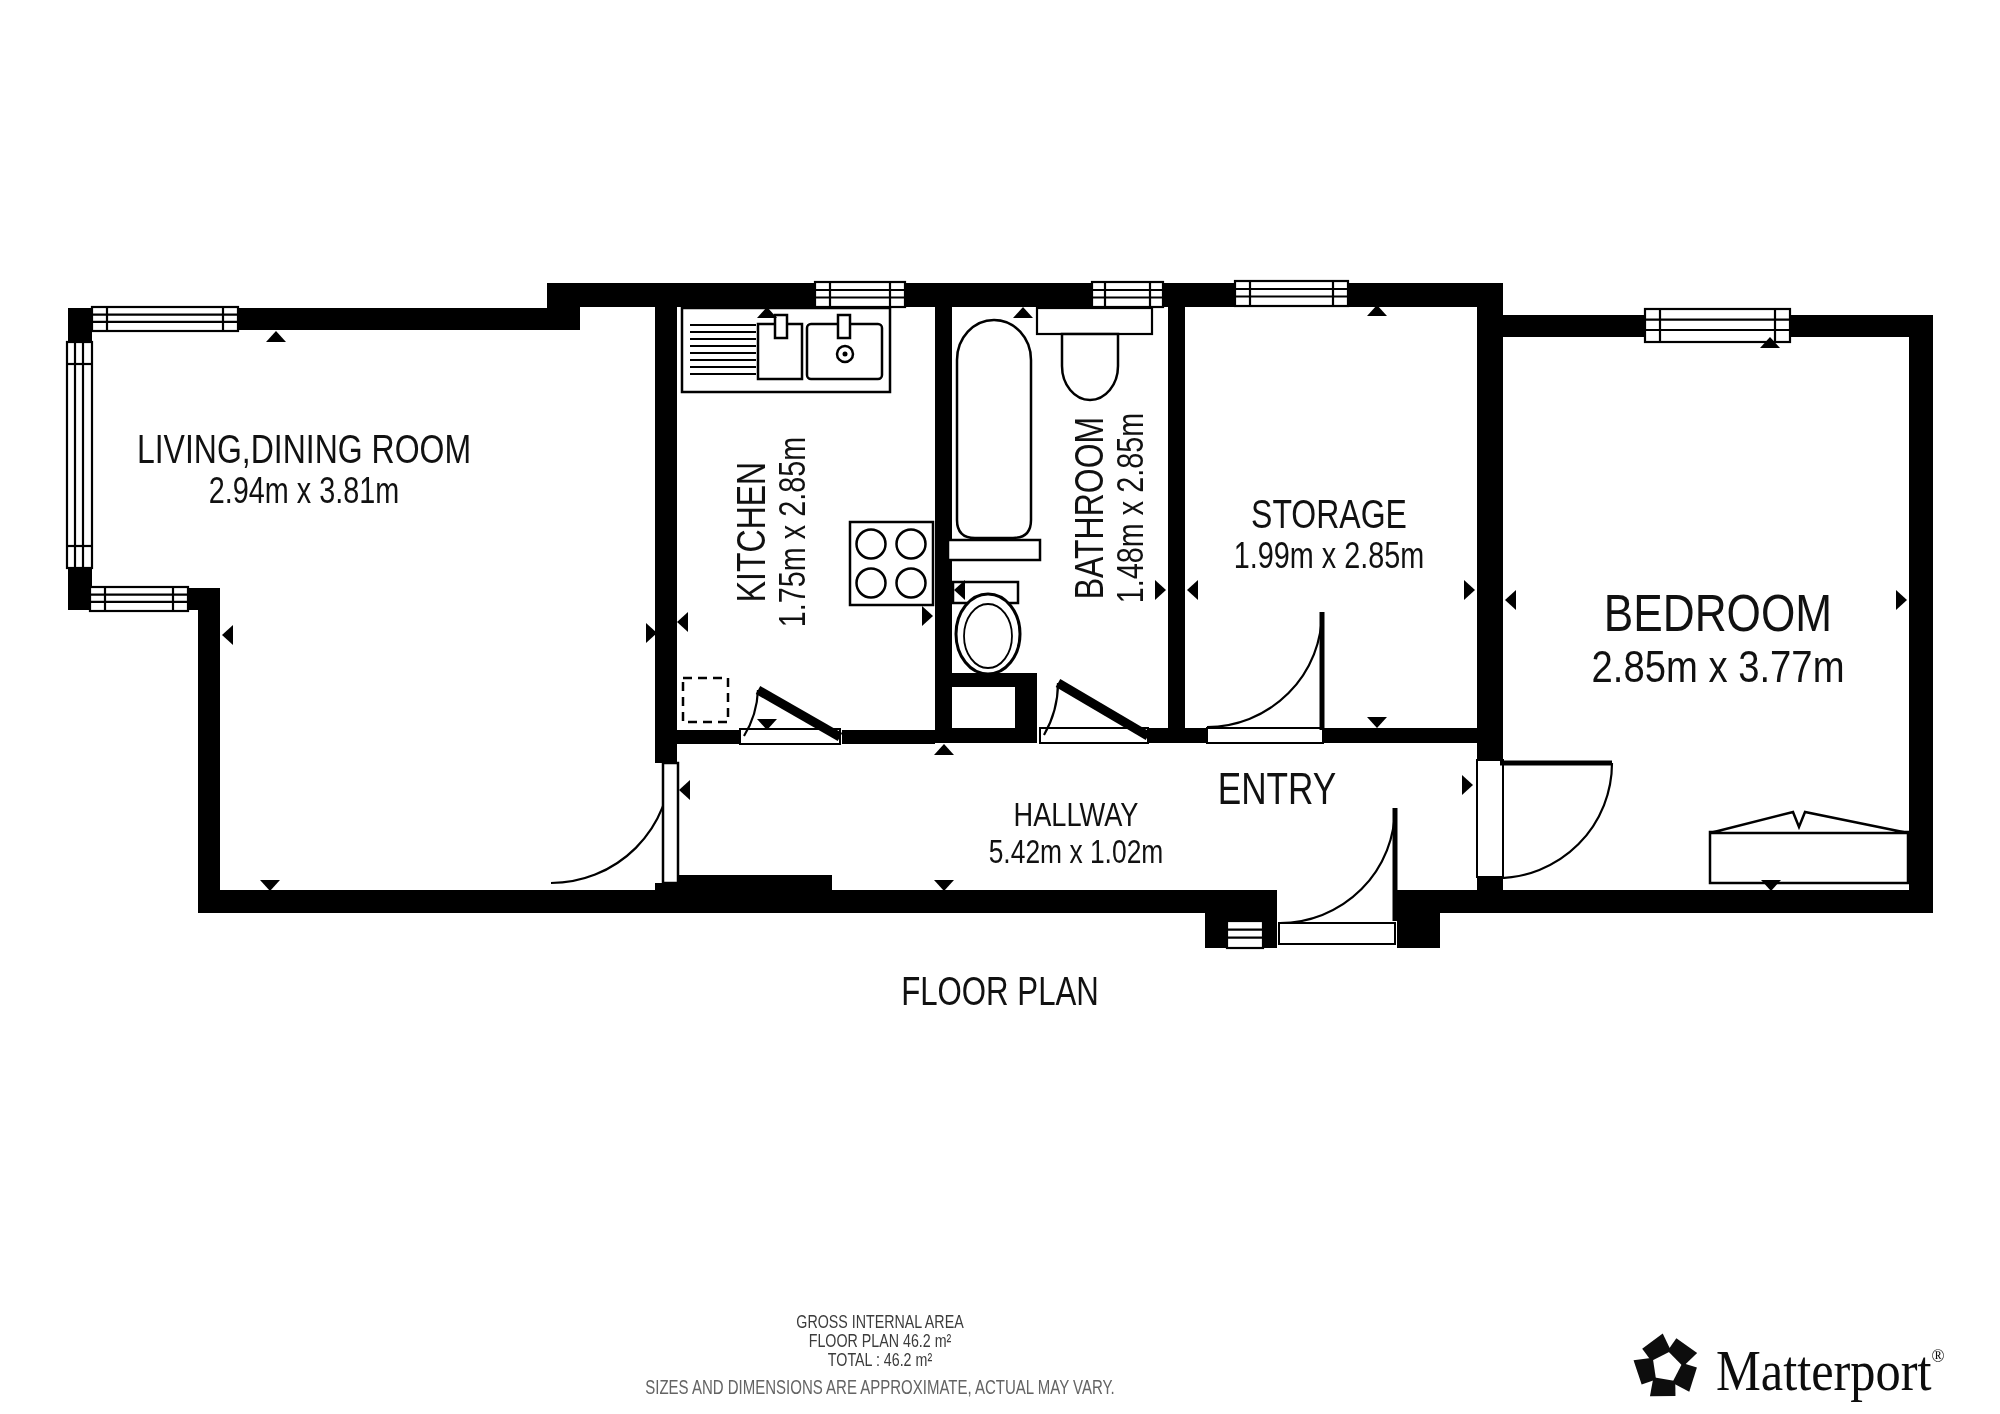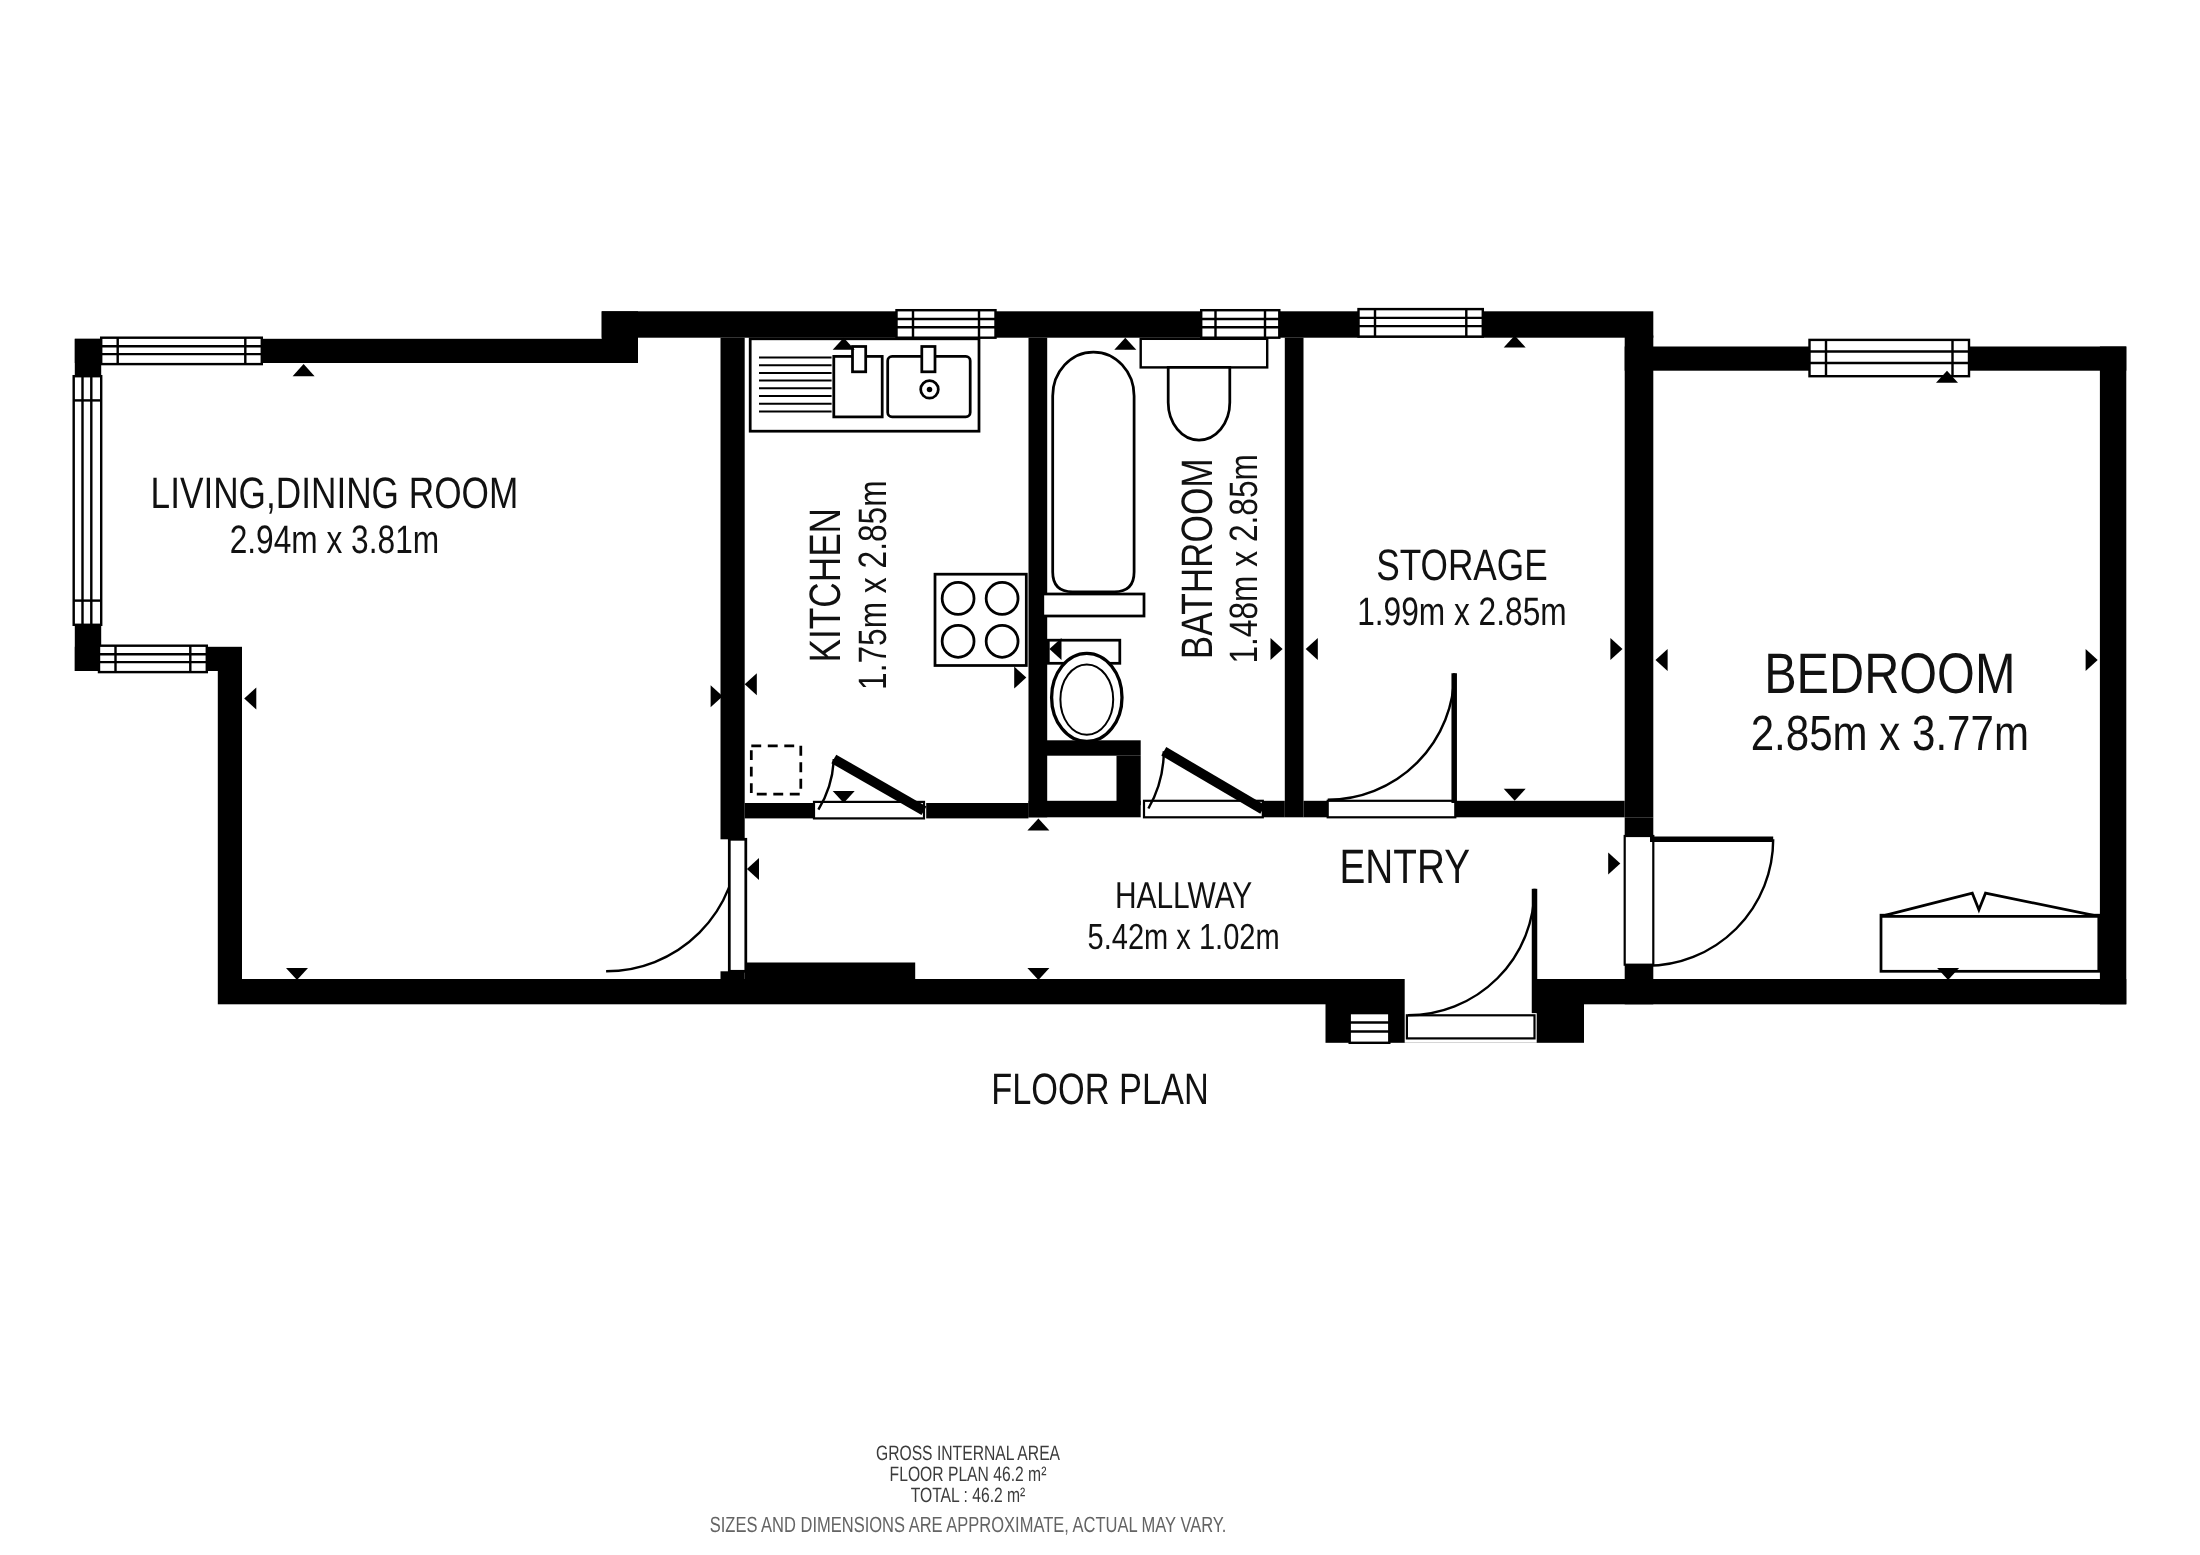--- a/index.html
+++ b/index.html
@@ -262,14 +262,26 @@
 
   <div class="plan-title">FLOOR PLAN</div>
 
   <div class="footer">
     <div class="f-line">GROSS INTERNAL AREA</div>
     <div class="f-line">FLOOR PLAN 46.2 m²</div>
     <div class="f-line">TOTAL :  46.2 m²</div>
     <div class="f-disclaimer">SIZES AND DIMENSIONS ARE APPROXIMATE, ACTUAL MAY VARY.</div>
   </div>
 
+  <div class="logo">
+    <svg class="logo-mark" viewBox="0 0 100 100">
+      <g fill="#0d0d0d">
+        <path d="M20,30 L47,10 L58,33 L32,46 Z"></path>
+        <path d="M20,30 L47,10 L58,33 L32,46 Z" transform="rotate(72 52 54)"></path>
+        <path d="M20,30 L47,10 L58,33 L32,46 Z" transform="rotate(144 52 54)"></path>
+        <path d="M20,30 L47,10 L58,33 L32,46 Z" transform="rotate(216 52 54)"></path>
+        <path d="M20,30 L47,10 L58,33 L32,46 Z" transform="rotate(288 52 54)"></path>
+      </g>
+    </svg>
+    <div class="logo-text"><span>Matterport</span><sup>®</sup></div>
+  </div>
 
 </div>
 
 </body></html>

